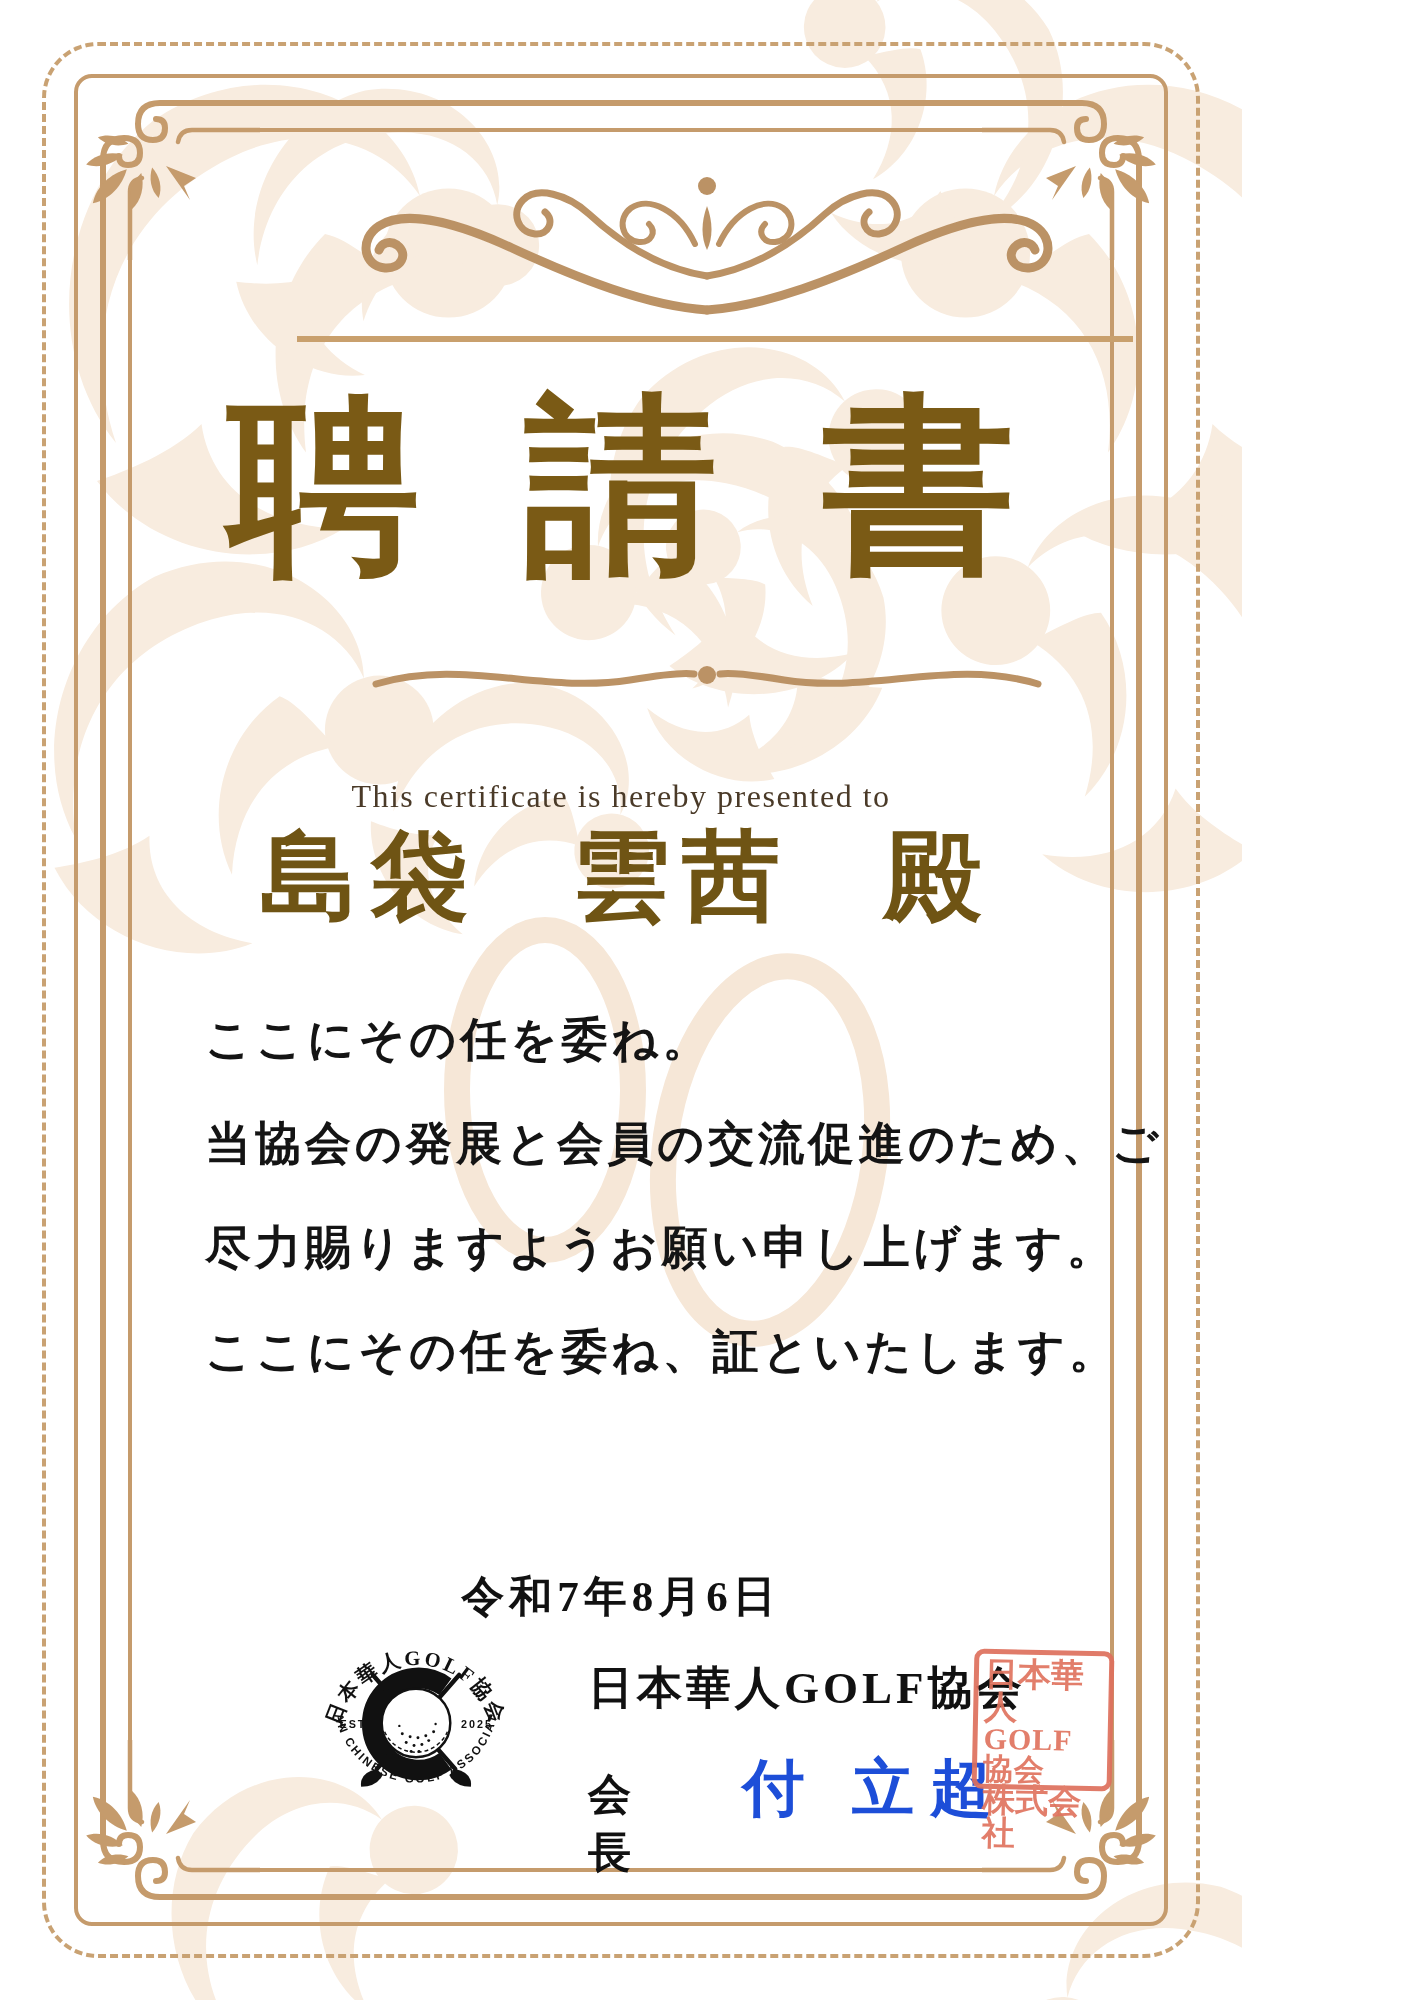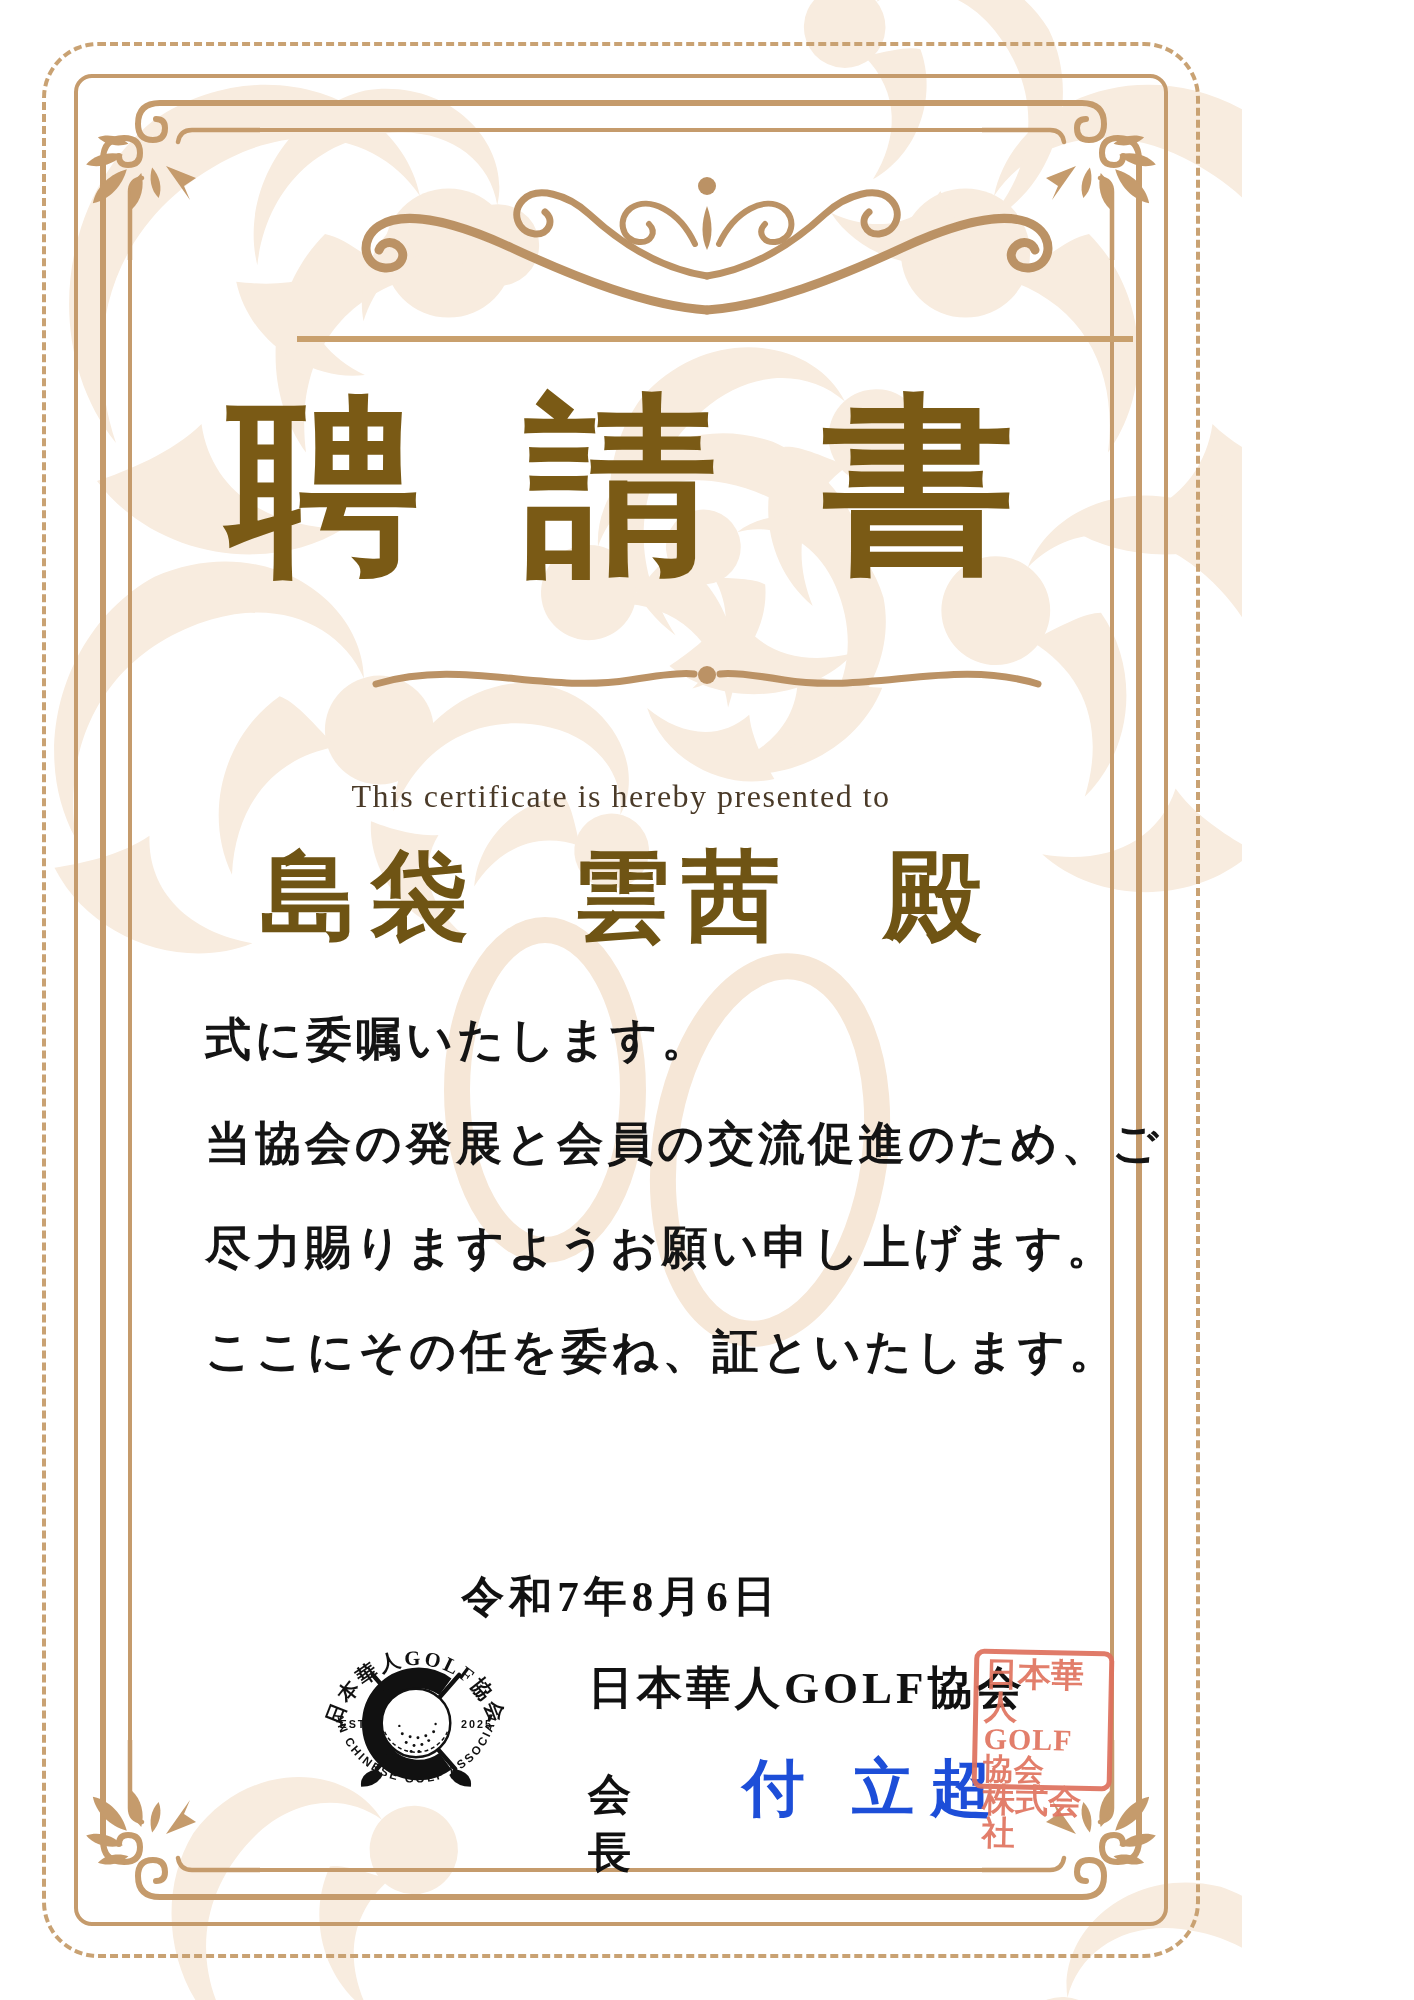--- a/index.html
+++ b/index.html
@@ -57,21 +57,21 @@
     padding-left:.55em;
     white-space:pre;
   }
   .title-divider{position:absolute;left:362px;top:648px;}
   .presented{
     position:absolute;left:0;right:0;top:778px;
     text-align:center;
     font-size:32px;color:#4a3a28;letter-spacing:1.5px;
   }
   .name-row{
-    position:absolute;left:0;right:0;top:832px;
+    position:absolute;left:0;right:0;top:812px;
     text-align:center;
     font-size:98px;font-weight:700;color:#6f5414;
     letter-spacing:12px;word-spacing:55px;
     padding-left:12px;
     white-space:pre;
   }
   .body-par{
     position:absolute;left:205px;top:988px;width:1020px;
     font-size:46px;line-height:104px;color:#141414;
     letter-spacing:4px;
@@ -211,21 +211,21 @@
     <use href="#wave-l"></use>
     <use href="#wave-l" transform="translate(690,0) scale(-1,1)"></use>
     <circle cx="345" cy="27" r="9" fill="#bb9265"></circle>
   </svg>
 
   <div class="presented">This certificate is hereby presented to</div>
 
   <div class="name-row"><span>島袋 雲茜</span><span> </span><span>殿</span></div>
 
   <div class="body-par">
-    <div class="body-line">式に委嘱いたします。</div>
+    <div class="body-line">ここにその任を委ね。</div>
     <div class="body-line">当協会の発展と会員の交流促進のため、ご</div>
     <div class="body-line">尽力賜りますようお願い申し上げます。</div>
     <div class="body-line">ここにその任を委ね、証といたします。</div>
   </div>
 
   <div class="issue-date">令和7年8月6日</div>
 
   <svg class="logo" width="196" height="196" viewBox="0 0 200 200">
     <defs>
       <path id="arc-top" d="M 22,104 A 80,80 0 0 1 178,104"></path>

